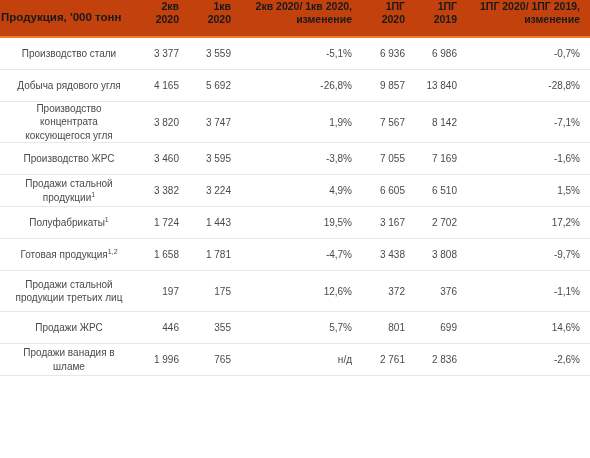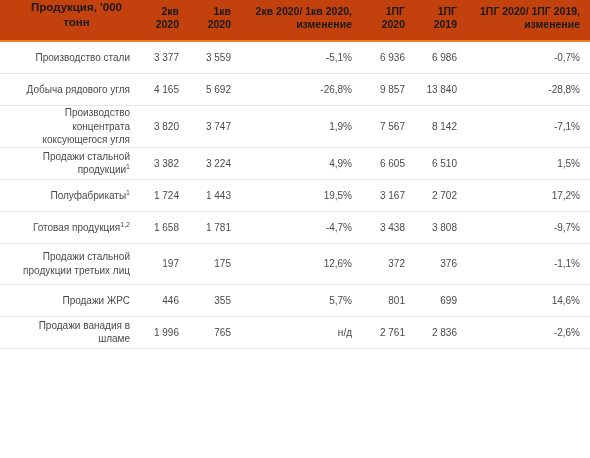--- a/index.html
+++ b/index.html
@@ -42,22 +42,22 @@
     vertical-align: bottom;
     padding: 0 0 9px 0;
     height: 28px;
     box-sizing: border-box;
     line-height: 1.28;
     border-bottom: 2.5px solid #ee7d23;
     background: #c2410c;
   }
 
   th.col-label {
-    text-align: center;
-    padding-left: 17px;
+    text-align: left;
+    padding-left: 1px;
     font-size: 11.5px;
     padding-bottom: 11px;
   }
   th.num {
     text-align: right;
     padding-right: 9px;
   }
   th.num.wide {
     padding-right: 10px;
   }
@@ -77,21 +77,21 @@
     color: #4a4a4a;
     border-bottom: 1px solid #e8e8e8;
     padding: 0;
     height: 31px;
     vertical-align: middle;
     background: #ffffff;
   }
   tbody tr.tall td { height: 40px; }
 
   td.label {
-    text-align: right;
+    text-align: center;
     padding-left: 8px;
     padding-right: 6px;
     line-height: 1.35;
     color: #4a4a4a;
   }
   td.num {
     text-align: right;
     padding-right: 9px;
     white-space: nowrap;
     color: #4a4a4a;
@@ -176,20 +176,29 @@
         <tr class="tall">
           <td class="label">Производство концентрата коксующегося угля</td>
           <td class="num">3 820</td>
           <td class="num">3 747</td>
           <td class="num wide">1,9%</td>
           <td class="num">7 567</td>
           <td class="num">8 142</td>
           <td class="num wide">-7,1%</td>
         </tr>
         <tr>
+          <td class="label">Производство ЖРС</td>
+          <td class="num">3 460</td>
+          <td class="num">3 595</td>
+          <td class="num wide">-3,8%</td>
+          <td class="num">7 055</td>
+          <td class="num">7 169</td>
+          <td class="num wide">-1,6%</td>
+        </tr>
+        <tr>
           <td class="label">Продажи стальной продукции<sup>1</sup></td>
           <td class="num">3 382</td>
           <td class="num">3 224</td>
           <td class="num wide">4,9%</td>
           <td class="num">6 605</td>
           <td class="num">6 510</td>
           <td class="num wide">1,5%</td>
         </tr>
         <tr>
           <td class="label">Полуфабрикаты<sup>1</sup></td>

